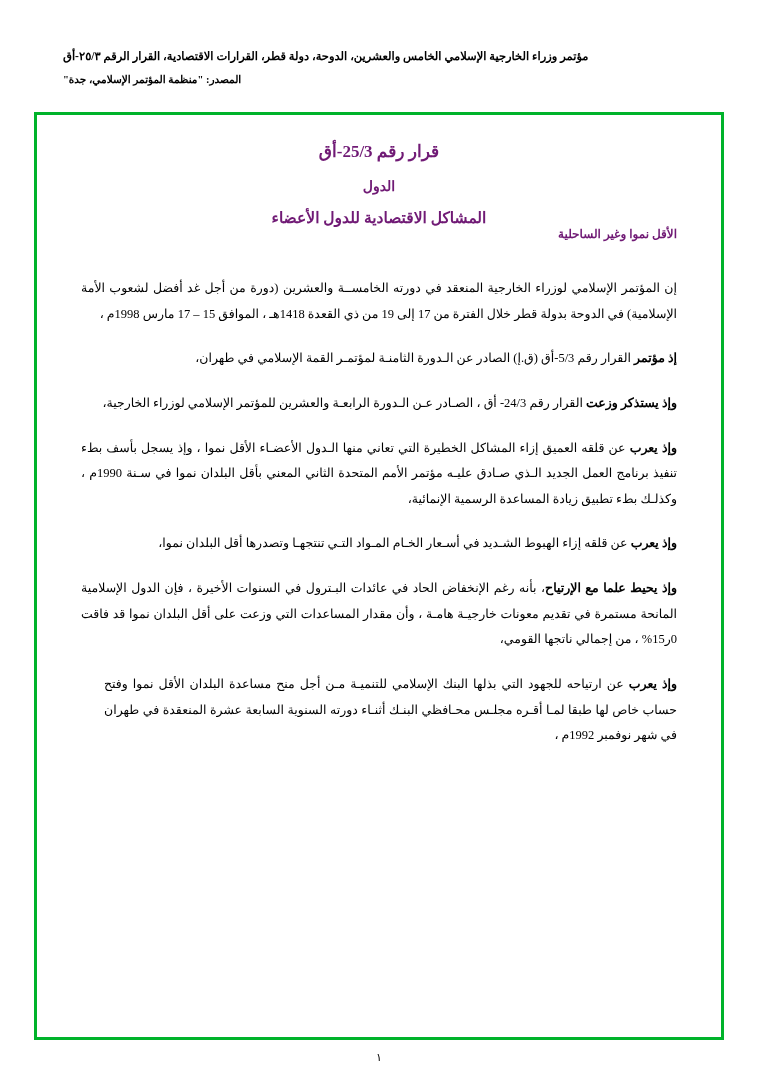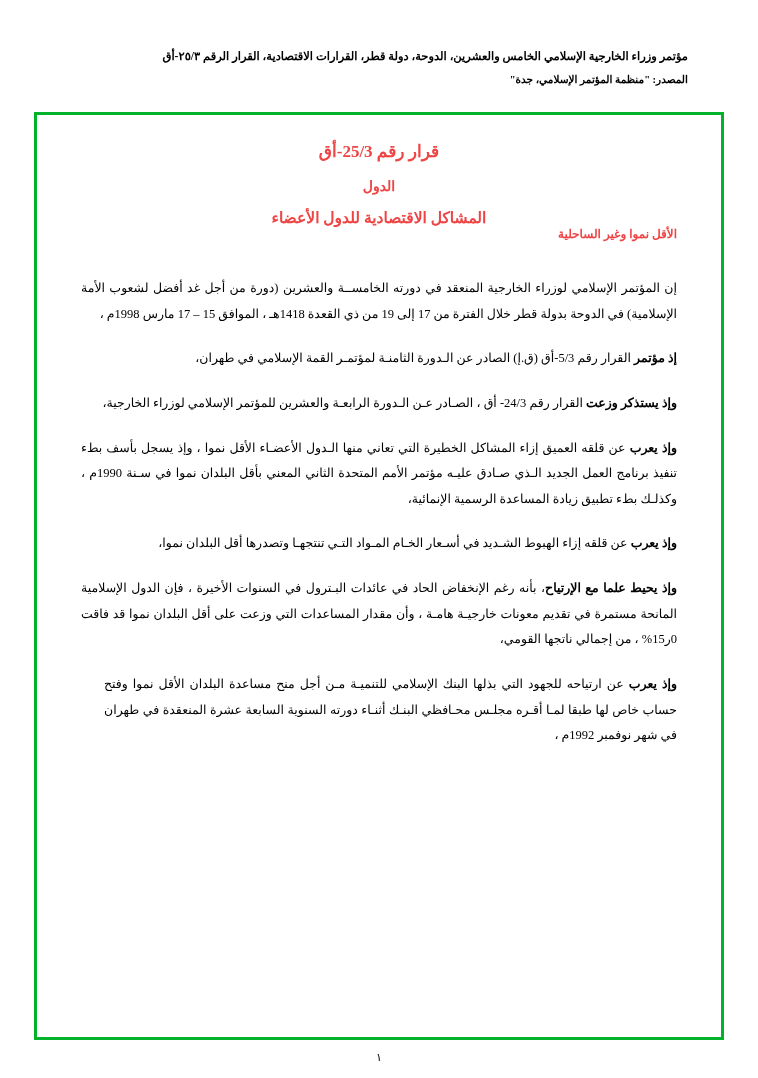--- a/index.html
+++ b/index.html
@@ -16,23 +16,23 @@
     overflow: hidden;
   }
   .page {
     width: 758px;
     height: 1078px;
     box-sizing: border-box;
     padding: 0;
     position: relative;
   }
   .header {
-    text-align: right;
+    text-align: left;
     padding-top: 48px;
-    padding-left: 84px;
+    padding-left: 63px;
     padding-right: 70px;
     direction: rtl;
   }
   .header-line1 {
     font-size: 11.5px;
     font-weight: bold;
     letter-spacing: 0px;
     line-height: 1.5;
   }
   .header-line2 {
@@ -50,21 +50,21 @@
     border: 3px solid #00b32a;
     box-sizing: border-box;
     background: #ffffff;
   }
   .frame-inner {
     padding: 26px 44px 20px 44px;
     direction: rtl;
   }
   .title-block {
     text-align: center;
-    color: #ef4444;
+    color: #701a75;
     font-weight: bold;
   }
   .title-main {
     font-size: 17px;
     letter-spacing: 1px;
     margin-bottom: 16px;
   }
   .title-sub1 {
     font-size: 14px;
     letter-spacing: 3px;

